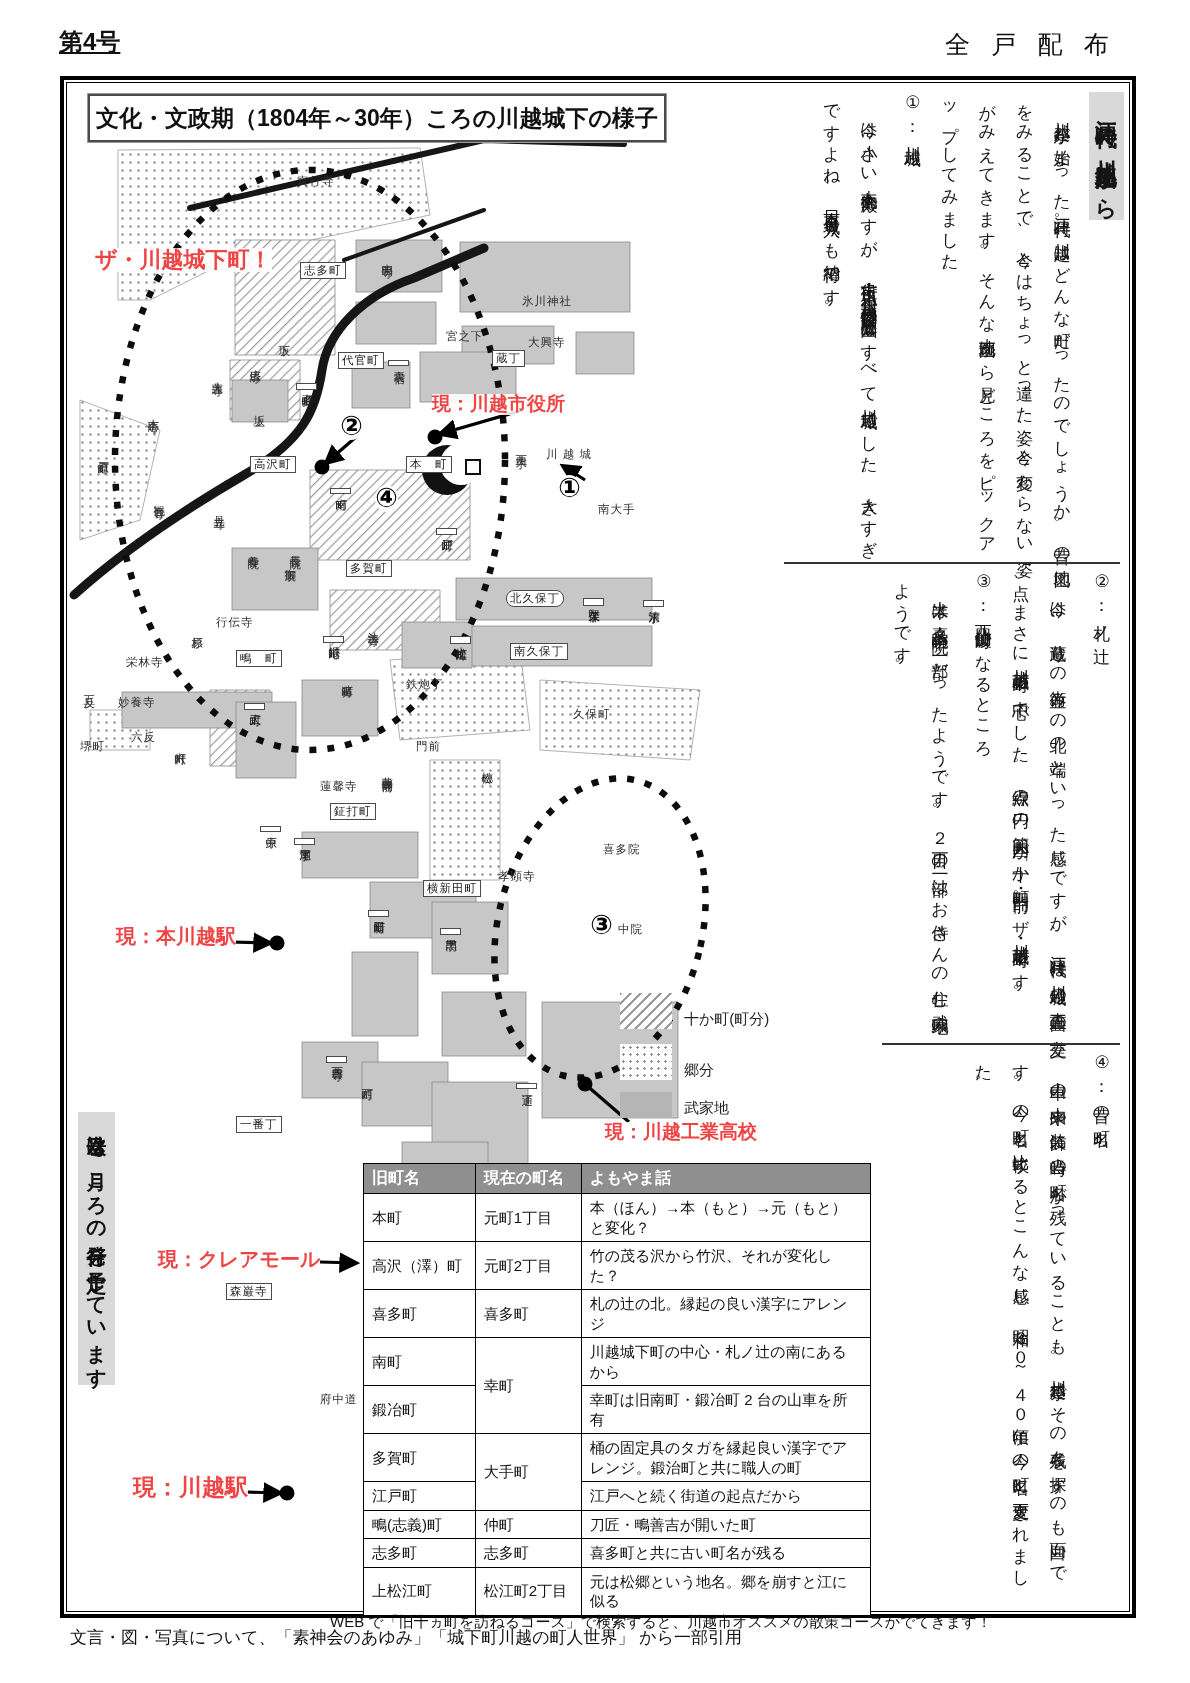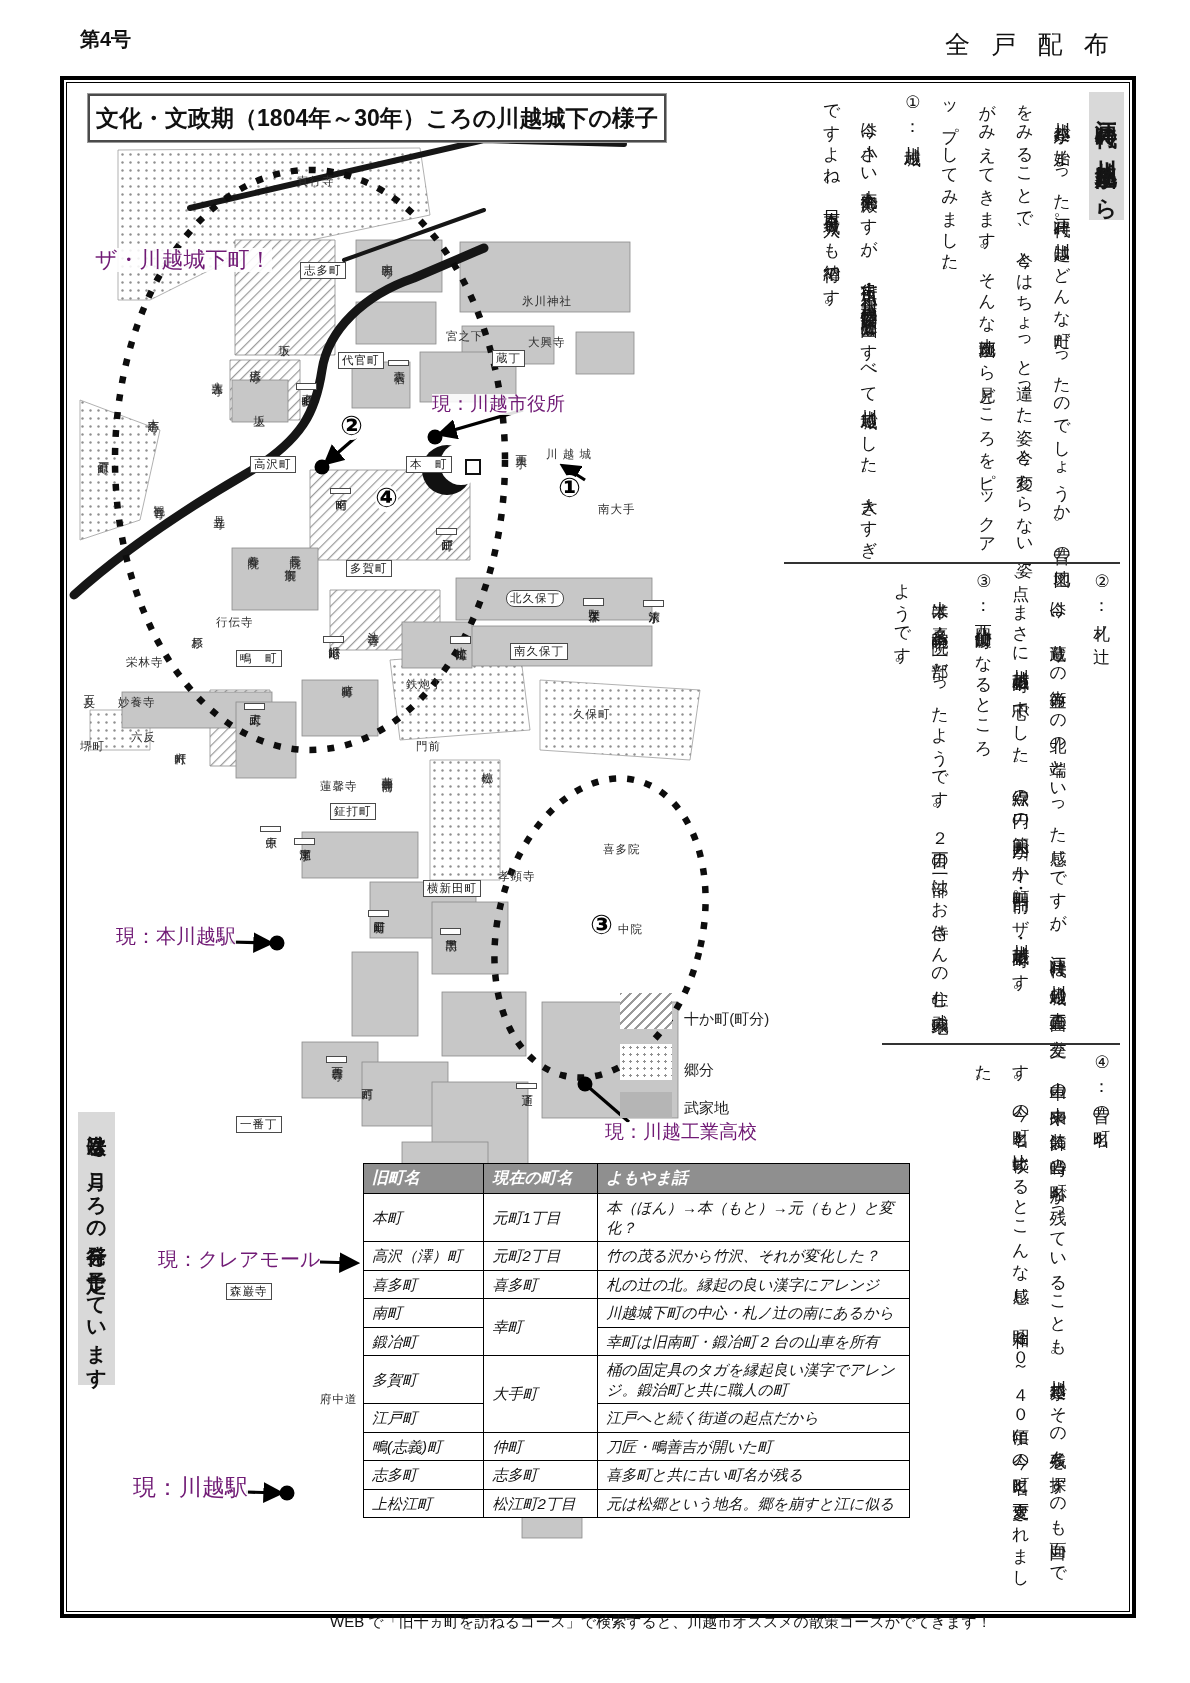--- a/index.html
+++ b/index.html
@@ -1,18 +1,18 @@
 <!DOCTYPE html>
 <html lang="ja"><head>
 <meta charset="utf-8">
 <style>
   html,body{margin:0;padding:0;background:#e8e8e8;}
   .page{position:relative;width:1190px;height:1683px;background:#ffffff;
         font-family:"Liberation Sans","DejaVu Sans",sans-serif;color:#111;overflow:hidden;}
-  .masthead-issue{position:absolute;left:80px;top:26px;font-size:20px;font-weight:bold;}
+  .masthead-issue{position:absolute;left:59px;top:26px;font-size:24px;font-weight:bold;text-decoration:underline;}
   .masthead-dist{position:absolute;right:60px;top:28px;font-size:25px;font-weight:normal;letter-spacing:0.85em;}
   .main-box{position:absolute;left:60px;top:76px;width:1068px;height:1534px;border:4px solid #000;background:#fff;}
   .main-box::before{content:"";position:absolute;inset:2px;border:1.5px solid #000;pointer-events:none;}
   .map-svg{position:absolute;left:0;top:0;}
   .layer{position:absolute;left:0;top:0;width:1060px;height:1526px;}
   .map-title{position:absolute;left:24px;top:14px;width:574px;height:44px;line-height:44px;
              text-align:center;font-size:23px;font-weight:bold;background:#fff;
              border:2px solid #4a4a4a;box-shadow:0 0 0 1px #9a9a9a;}
   .vtext{position:absolute;writing-mode:vertical-rl;text-orientation:mixed;
          font-size:17px;line-height:2.2;letter-spacing:2px;color:#151515;}
@@ -21,31 +21,31 @@
   .sec3{left:820px;top:972px;width:236px;height:545px;}
   .vmain{margin-left:12px;line-height:1.25;}
   .vmain span{font-weight:bold;font-size:22px;background:#d9d9d9;padding:10px 5px;letter-spacing:3px;}
   .vh{margin-left:6px;}
   .vp{text-indent:1em;margin:0;}
   .hr{position:absolute;border-top:2px solid #333;height:0;}
   .hr1{left:720px;top:482px;width:336px;}
   .hr2{left:818px;top:963px;width:238px;}
   .next-banner{position:absolute;left:14px;top:1032px;writing-mode:vertical-rl;text-orientation:mixed;
                font-weight:bold;font-size:20px;line-height:1.15;background:#d9d9d9;padding:8px 7px;letter-spacing:1px;}
-  .town-table{position:absolute;left:299px;top:1083px;width:547px;border-collapse:collapse;
-              font-size:15px;background:#fff;font-style:italic;}
+  .town-table{position:absolute;left:299px;top:1083px;width:508px;border-collapse:collapse;
+              font-size:15px;background:#fff;}
   .town-table th{background:#8f8f8f;color:#fff;font-weight:bold;text-align:left;
                  padding:4px 8px;border:1.5px solid #000;font-size:16px;}
   .town-table td{border:1.5px solid #000;padding:4px 8px;vertical-align:middle;line-height:1.3;}
   .web-note{position:absolute;left:266px;top:1487px;font-size:15px;white-space:nowrap;margin-top:46px;}
   .footer-note{position:absolute;left:70px;top:1626px;font-size:17px;}
   .map-label{position:absolute;font-size:11.5px;color:#2e2e2e;white-space:nowrap;letter-spacing:1px;line-height:1.15;}
   .map-label.v{writing-mode:vertical-rl;text-orientation:upright;}
   .map-label.b{background:#fff;border:1px solid #4a4a4a;padding:1px 3px;color:#1c1c1c;}
-  .map-ann{position:absolute;font-weight:normal;color:#701a75;white-space:nowrap;background:rgba(255,255,255,0.88);line-height:1.1;}
+  .map-ann{position:absolute;font-weight:bold;color:#ef4444;white-space:nowrap;background:rgba(255,255,255,0.88);line-height:1.1;}
   .map-marker{position:absolute;font-size:27px;font-weight:bold;color:#000;background:#fff;border-radius:50%;line-height:1;}
   .legend-item{position:absolute;display:flex;align-items:flex-end;gap:12px;}
   .legend-item .lg-label{font-size:15px;color:#222;}
   .sw{width:52px;}
   .sw-hatch{height:36px;background:repeating-linear-gradient(135deg,#9a9a9a 0 2px,#ffffff 2px 7px);}
   .sw-dots{height:36px;background-image:radial-gradient(#8f8f8f 1.2px,transparent 1.3px);background-size:7px 7px;background-color:#fff;}
   .sw-solid{height:26px;background:#b5b5b5;}
 </style>
 </head>
 <body>
@@ -337,13 +337,14 @@
             <td>上松江町</td>
             <td>松江町2丁目</td>
             <td>元は松郷という地名。郷を崩すと江に似る</td>
           </tr>
         </tbody>
     </table>
 
     <div class="web-note">WEB で「旧十ヵ町を訪ねるコース」で検索すると、川越市オススメの散策コースがでてきます！</div>
   </div>
 
+  <div class="footer-note">文言・図・写真について、「素神会のあゆみ」「城下町川越の町人世界」 から一部引用</div>
 </div>
 
 </body></html>

